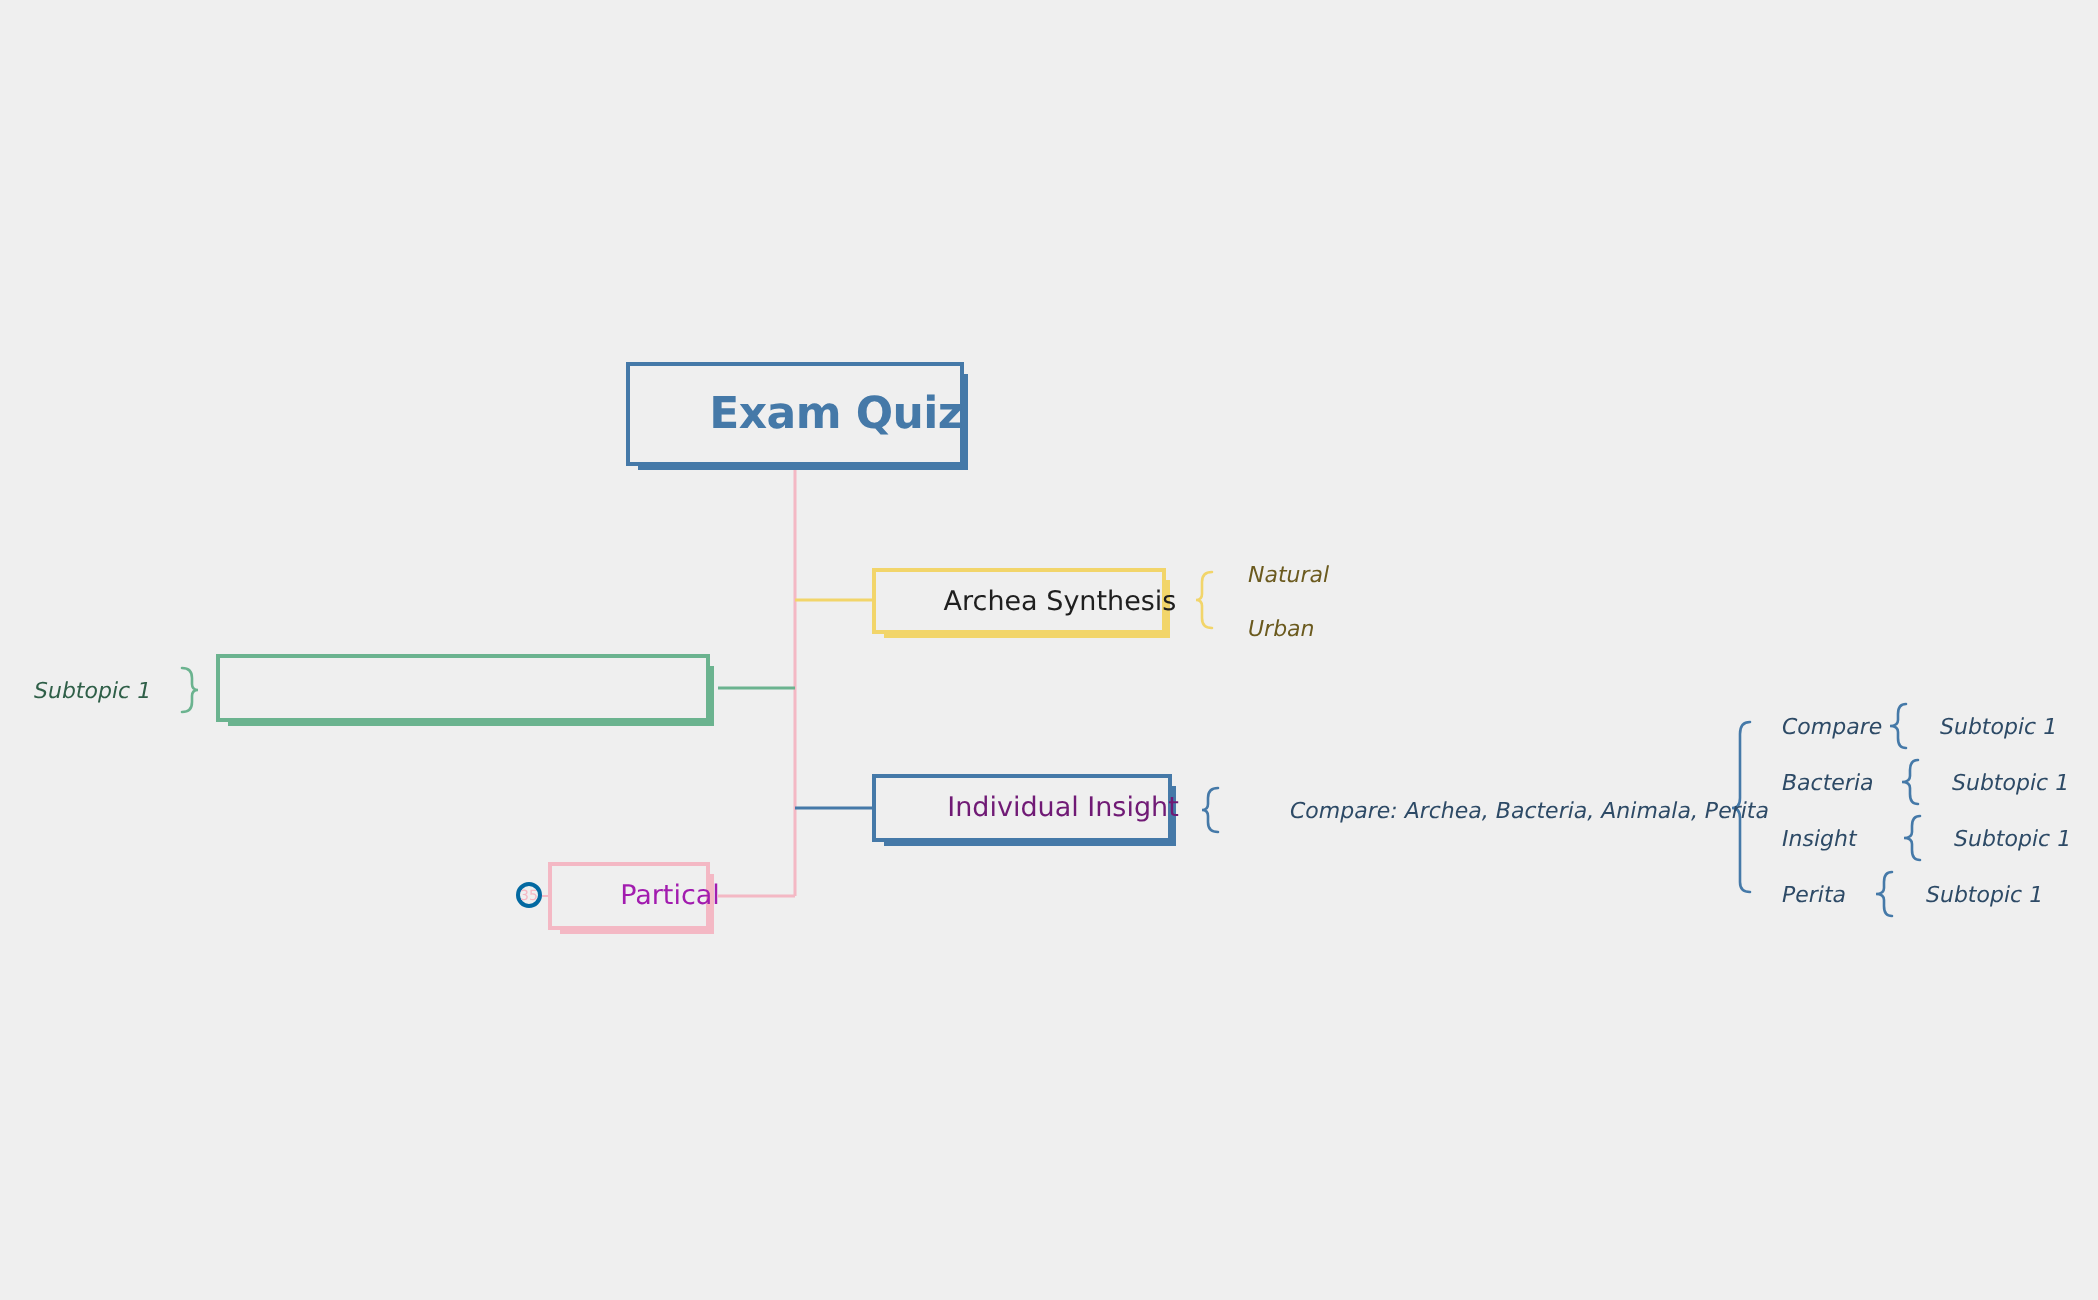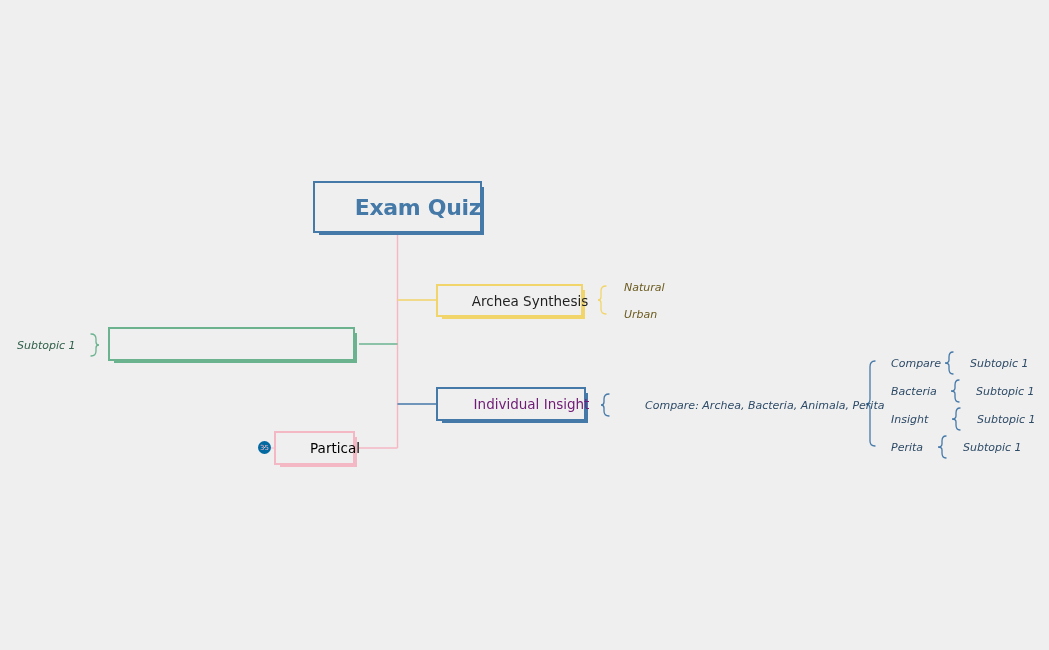--- a/index.html
+++ b/index.html
@@ -11,23 +11,23 @@
   .node .shadow { position:absolute; box-sizing:border-box; left:4px; top:4px; right:-4px; bottom:-4px; z-index:-1; }
   .root { left:313px; top:181px; width:169px; height:52px; border:2px solid #4579a8; color:#4579a8;
           font-size:22px; font-weight:bold; letter-spacing:-0.3px; }
   .root .shadow { border:2px solid #4579a8; }
   .n-yellow { left:436px; top:284px; width:147px; height:33px; border:2px solid #f2d56a; color:#1f1f1f; font-size:13.5px; }
   .n-yellow .shadow { border:2px solid #f2d56a; }
   .n-green { left:108px; top:327px; width:247px; height:34px; border:2px solid #6bb38f; color:#1f1f1f; font-size:13.5px; }
   .n-green .shadow { border:2px solid #6bb38f; }
   .n-blue { left:436px; top:387px; width:150px; height:34px; border:2px solid #4579a8; color:#701a75; font-size:13.5px; }
   .n-blue .shadow { border:2px solid #4579a8; }
-  .n-pink { left:274px; top:431px; width:81px; height:34px; border:2px solid #f4b8c4; color:#000000; font-size:13.5px; }
+  .n-pink { left:274px; top:431px; width:81px; height:34px; border:2px solid #f4b8c4; color:#a21caf; font-size:13.5px; }
   .n-pink .shadow { border:2px solid #f4b8c4; }
-  .badge { position:absolute; left:258px; top:441px; width:13px; height:13px; border:6px solid #0369a1; border-radius:50%;
+  .badge { position:absolute; left:258px; top:441px; width:13px; height:13px; border:2px solid #0369a1; border-radius:50%;
            font-size:7px; color:#f4b8c4; display:flex; align-items:center; justify-content:center; box-sizing:border-box; }
   .lbl { position:absolute; font-size:11px; white-space:nowrap;font-style:italic; }
   .yl { color:#6b5a1e; }
   .gl { color:#2f5f48; }
   .bl { color:#2d4a66; }
 </style>
 </head>
 <body>
 
 <svg class="lines" width="1049" height="650">

